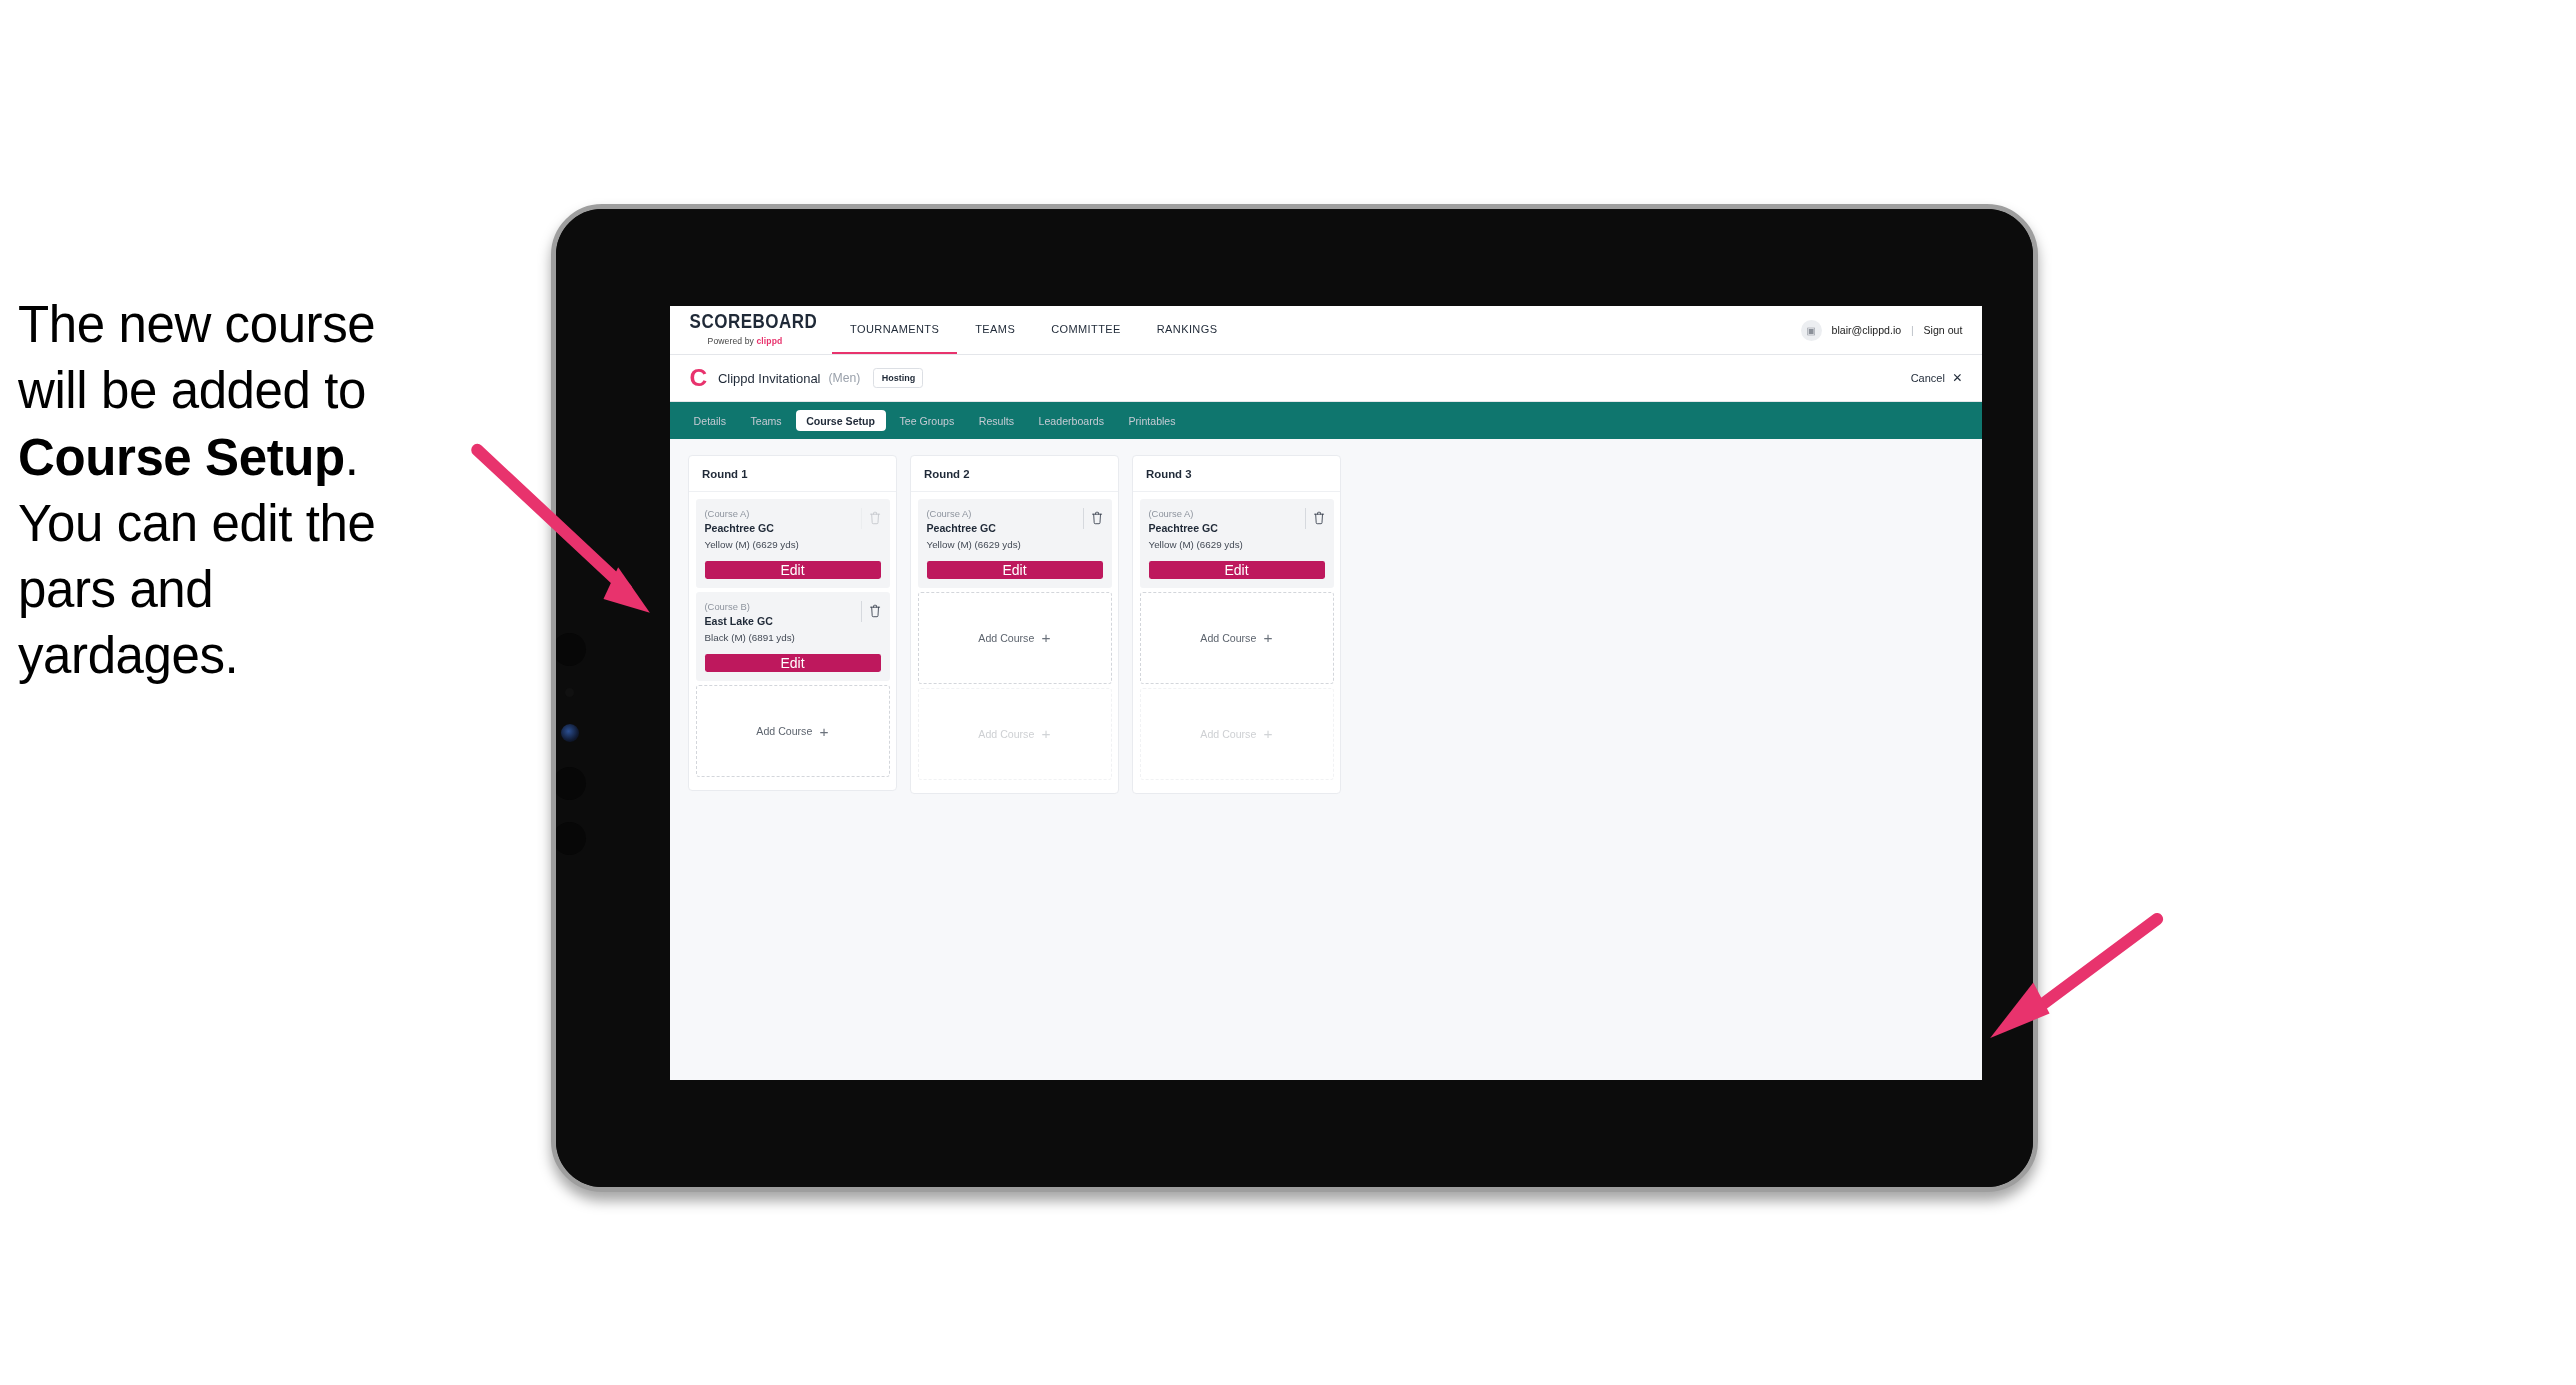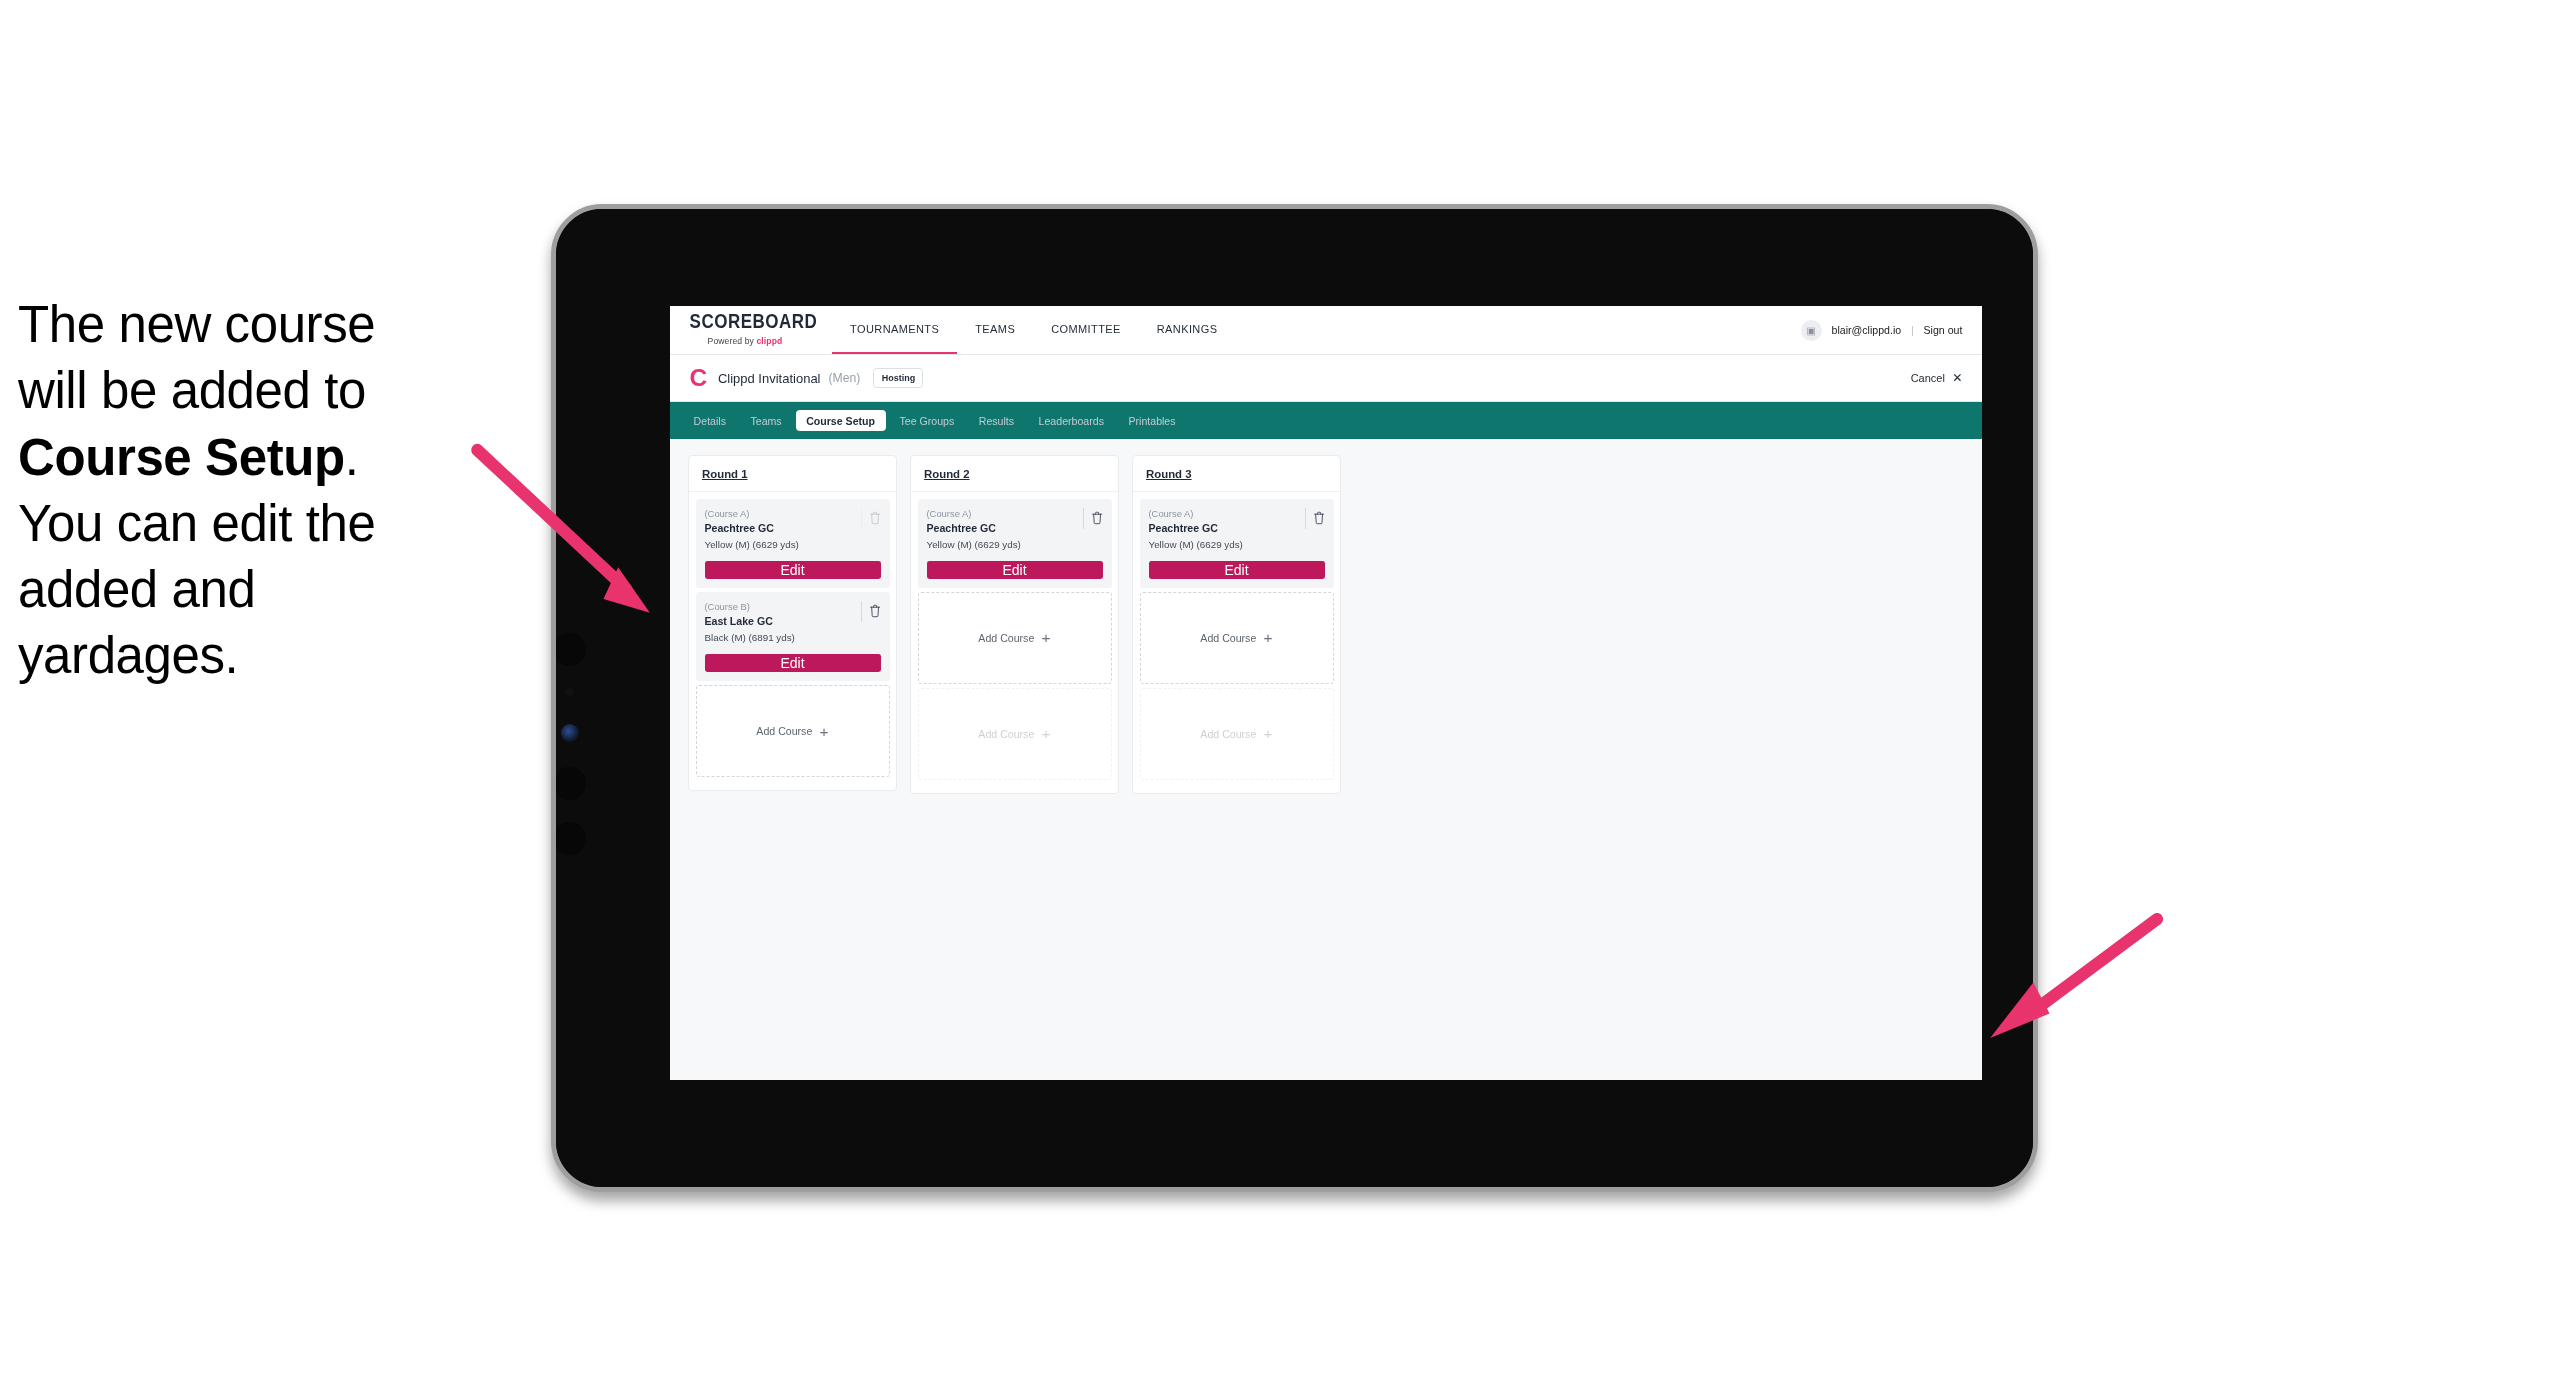--- a/index.html
+++ b/index.html
@@ -137,21 +137,20 @@
   #content { padding:15.5px 0 0 18px; display:flex; gap:13px; align-items:flex-start; }
   .round-col {
     width:209px; background:#ffffff;
     border:0.8px solid #e9ebef; border-radius:4.1px;
     padding-bottom:6.5px;
   }
   .round-head {
     font-size:11.4px; color:#1f2937; font-weight:600;
     padding:12.2px 13px 11.4px 13px;
     border-bottom:0.8px solid #eef0f3;
-    text-decoration:underline;
   }
   .col-body { padding:6.5px; display:flex; flex-direction:column; gap:4px; }
 
   .course-card {
     background:#f3f4f6; border-radius:3.3px; padding:8.2px 9px 9px 9px;
     position:relative;
   }
   .cc-label { font-size:9.4px; color:#8e949e; line-height:1.5; }
   .cc-name  { font-size:10.6px; color:#1f2937; font-weight:700; line-height:1.5; }
   .cc-tee   { font-size:9.8px; color:#434a55; line-height:1.55; }
@@ -171,21 +170,21 @@
     gap:7.3px; color:#5d646e; font-size:10.6px; background:#fff; cursor:pointer;
   }
   .add-card .plus { font-size:15.5px; line-height:1; color:#6b727c; font-weight:300; }
   .add-card.ghost { opacity:.30; }
 </style>
 </head>
 <body>
 
 <div id="stage">
 
-  <div class="annot" id="annot-left"><span>The new course will be added to </span><b>Course Setup</b><span>. You can edit the added and yardages.</span></div>
+  <div class="annot" id="annot-left"><span>The new course will be added to </span><b>Course Setup</b><span>. You can edit the pars and yardages.</span></div>
 
 
   <div id="tablet">
     <div id="tablet-inner">
 
       <span class="dev-btn" id="btn-a"></span>
       <span class="dev-btn" id="btn-dot"></span>
       <span class="dev-btn" id="btn-led"></span>
       <span class="dev-btn" id="btn-b"></span>
       <span class="dev-btn" id="btn-c"></span>

